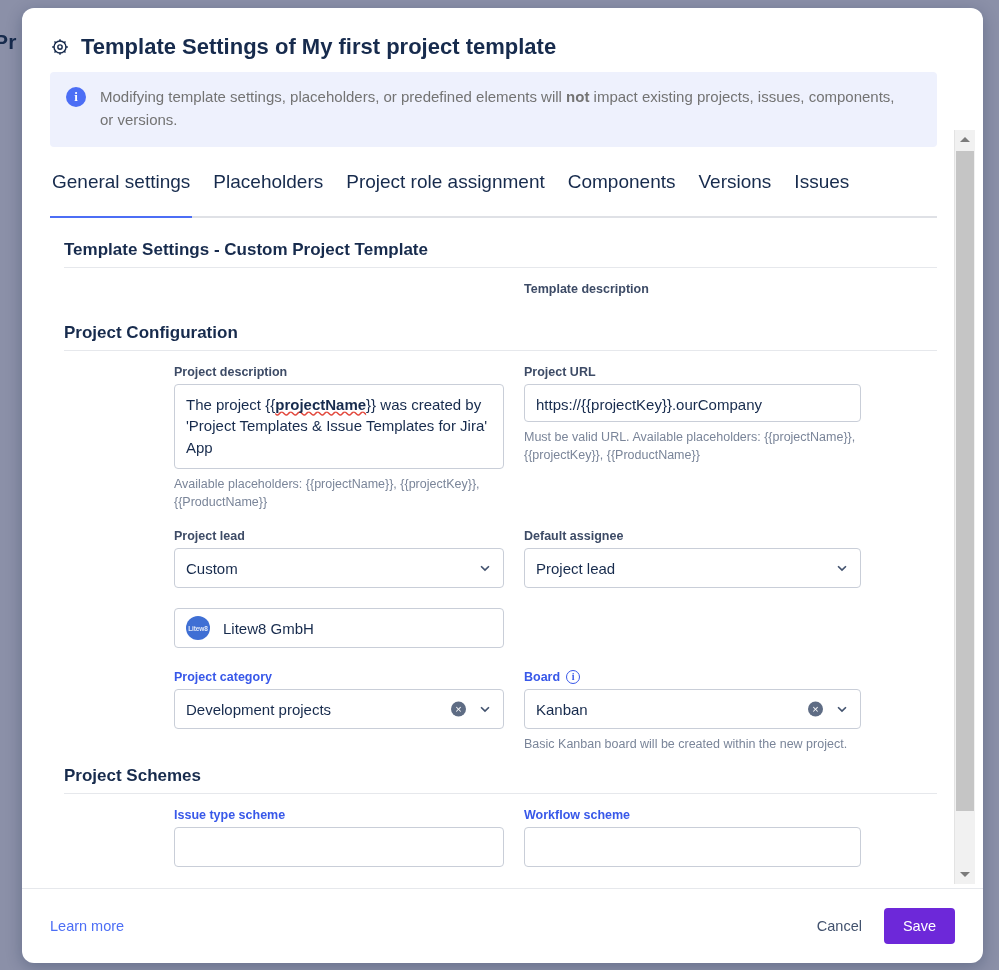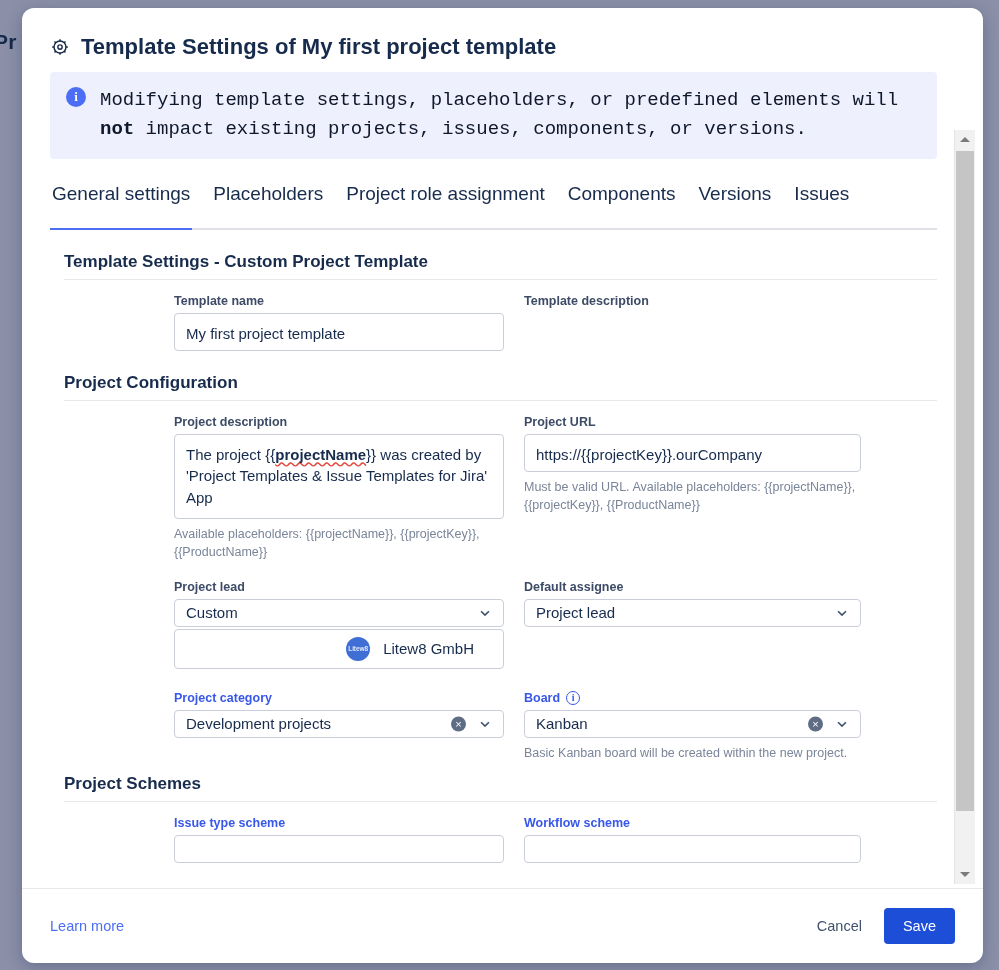--- a/index.html
+++ b/index.html
@@ -87,25 +87,24 @@
     border-radius: 50%;
     background: #4c6ef5;
     color: #fff;
     font-size: 13px;
     font-weight: 700;
     font-family: "Liberation Serif", serif;
     display: flex; align-items: center; justify-content: center;
     margin-top: 1px;
   }
   .banner-text {
-    font-size: 19px;
-    color: #0f172a;
+    font-size: 15px;
+    color: #737373;
     line-height: 1.52;
     max-width: 800px;
-    font-family: Liberation Mono, monospace;
   }
   .banner-text b { font-weight: 700; }
 
   
   .tabs {
     display: flex;
     align-items: flex-end;
     gap: 19px;
     margin-top: 22px;
     border-bottom: 2px solid #dfe1e6;
@@ -183,21 +182,21 @@
   .input { height: 38px; }
   .textarea {
     resize: none;
     height: 78px;
     overflow: hidden;
   }
   .textarea.tall { height: 85px; }
 
   .select-wrap { position: relative; }
   .select {
-    height: 28px;
+    height: 40px;
     display: flex;
     align-items: center;
     padding-right: 50px;
     cursor: pointer;
   }
   .select .val { flex: 1 1 auto; white-space: nowrap; overflow: hidden; text-overflow: ellipsis; }
   .chev {
     position: absolute;
     right: 12px; top: 50%;
     transform: translateY(-50%);
@@ -222,30 +221,29 @@
 
   .helper {
     font-size: 12.5px;
     color: #7a8599;
     line-height: 1.46;
     margin-top: 6px;
   }
 
   
   .lead-value {
-    margin-top: 2px;
+    margin-top: 20px;
     border: 1px solid #c9ced8;
     border-radius: 4px;
     height: 40px;
     display: flex;
     align-items: center;
-    padding: 0 29px;
+    padding: 0 11px;
     gap: 13px;
     background: #fff;
-    justify-content: flex-end;
   }
   .avatar {
     width: 24px; height: 24px;
     border-radius: 50%;
     background: #3f6fd4;
     color: #dfe7f7;
     font-size: 6.5px;
     font-weight: 700;
     display: flex; align-items: center; justify-content: center;
     letter-spacing: -.1px;
@@ -320,21 +318,21 @@
     color: #42526e;
     background: transparent;
     border: none;
     padding: 9px 12px;
     cursor: pointer;
     font-family: "Liberation Sans", sans-serif;
   }
   .btn-save {
     font-size: 14.5px;
     color: #fff;
-    background: #1d4ed8;
+    background: #6d28d9;
     border: none;
     border-radius: 4px;
     padding: 10px 19px;
     cursor: pointer;
     font-family: "Liberation Sans", sans-serif;
     text-align: center;
   }
 </style>
 </head>
 <body>
@@ -368,24 +366,20 @@
         <div class="tab">Project role assignment</div>
         <div class="tab">Components</div>
         <div class="tab">Versions</div>
         <div class="tab">Issues</div>
       </div>
 
       <div class="section-title">Template Settings - Custom Project Template</div>
       <div class="section-rule"></div>
 
       <div class="form-grid">
-        <div class="col-a">
-          <div class="field-label">Template name</div>
-          <div class="input">My first project template</div>
-        </div>
         <div class="col-b">
           <div class="field-label">Template description</div>
         </div>
       </div>
 
       <div class="section-title">Project Configuration</div>
       <div class="section-rule"></div>
 
       <div class="form-grid">
         <div class="col-a">

